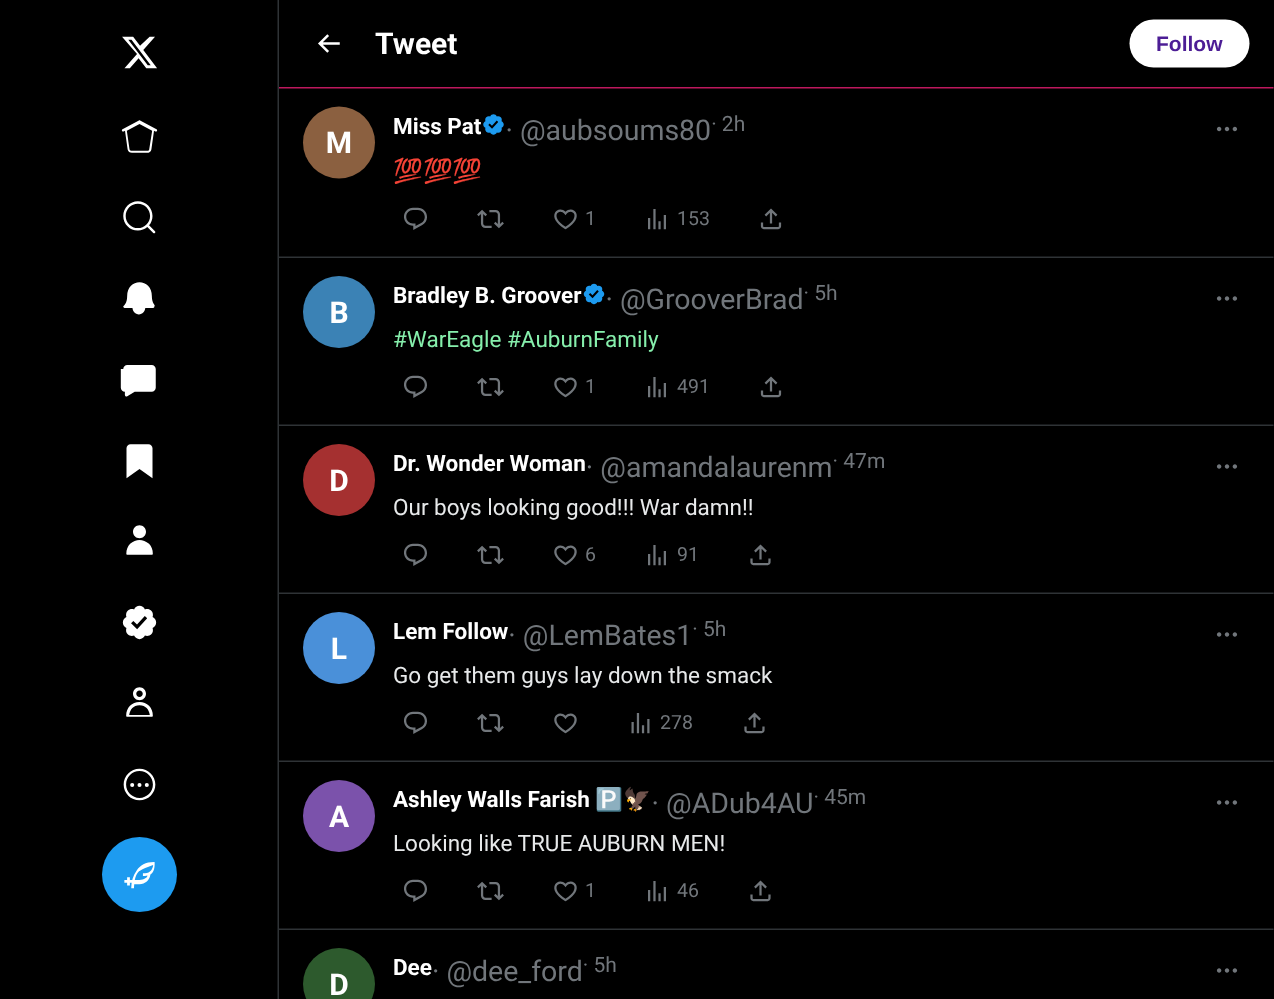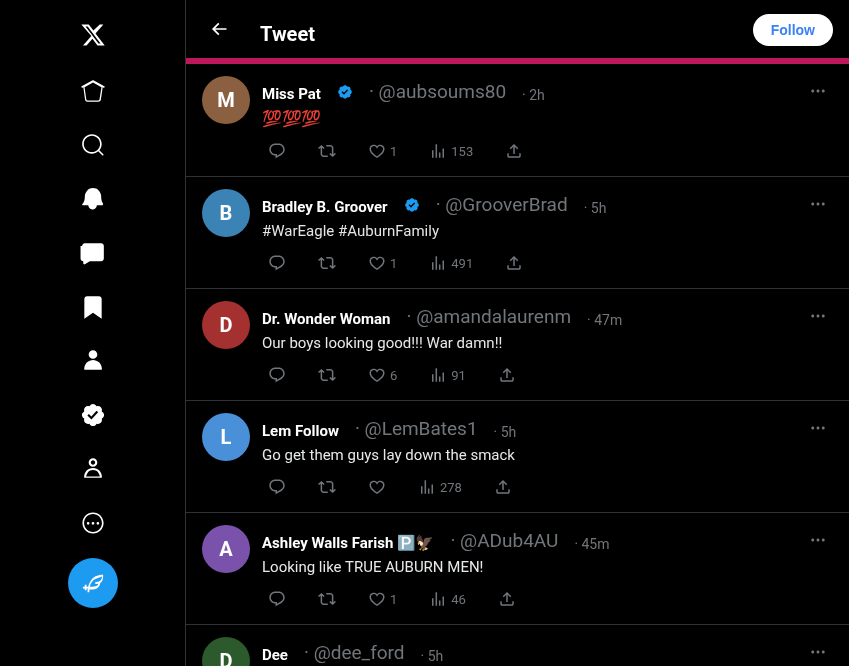--- a/index.html
+++ b/index.html
@@ -50,50 +50,50 @@
       flex: 1;
       background: #000;
       overflow-y: auto;
     }
     .main::-webkit-scrollbar { width: 4px; }
     .main::-webkit-scrollbar-thumb { background: #333; border-radius: 2px; }
 
     
     .header {
       display: flex;
-      align-items: flex-end;
+      align-items: center;
       padding: 12px 16px;
       position: sticky;
       top: 0;
       background: rgba(0,0,0,0.85);
       backdrop-filter: blur(4px);
       z-index: 10;
-      border-bottom: 6px solid #be185d;
-      gap: 24px;
+      border-bottom: 1px solid #be185d;
+      gap: 14px;
     }
     .back-btn {
       width: 34px;
       height: 34px;
       border-radius: 50%;
       display: flex;
       align-items: center;
       justify-content: center;
       cursor: pointer;
       color: #fff;
       font-size: 18px;
     }
     .header-title {
       font-size: 20px;
       font-weight: 700;
       color: #fff;
     }
     .follow-btn {
       margin-left: auto;
       background: #fff;
-      color: #3b82f6;
+      color: #4c1d95;
       border: none;
       border-radius: 20px;
       padding: 8px 18px;
       font-weight: 700;
       font-size: 14px;
       cursor: pointer;
     }
 
     
     .tweet-item {
@@ -117,22 +117,22 @@
 
     .tweet-content { flex: 1; min-width: 0; }
     .tweet-header {
       display: flex;
       align-items: center;
       justify-content: space-between;
       margin-bottom: 2px;
     }
     .tweet-user-info {
       display: flex;
-      align-items: flex-end;
-      gap: 16px;
+      align-items: flex-start;
+      gap: 0;
       flex-wrap: wrap;
     }
     .user-name {
       font-weight: 700;
       font-size: 15px;
       color: #fff;
     }
     .verified-badge {
       color: #1d9bf0;
       font-size: 14px;
@@ -160,21 +160,21 @@
 
     .tweet-text {
       font-size: 15px;
       color: #e7e9ea;
       line-height: 1.4;
       margin-bottom: 8px;
     }
     .tweet-emoji {
       font-size: 16px;
     }
-    .hashtag { color: #e5e5e5; text-align: center; }
+    .hashtag { color: #86efac; text-align: center; }
 
     
     .tweet-actions {
       display: flex;
       align-items: center;
       gap: 20px;
       margin-top: 4px;
     }
     .action-btn {
       display: flex;

